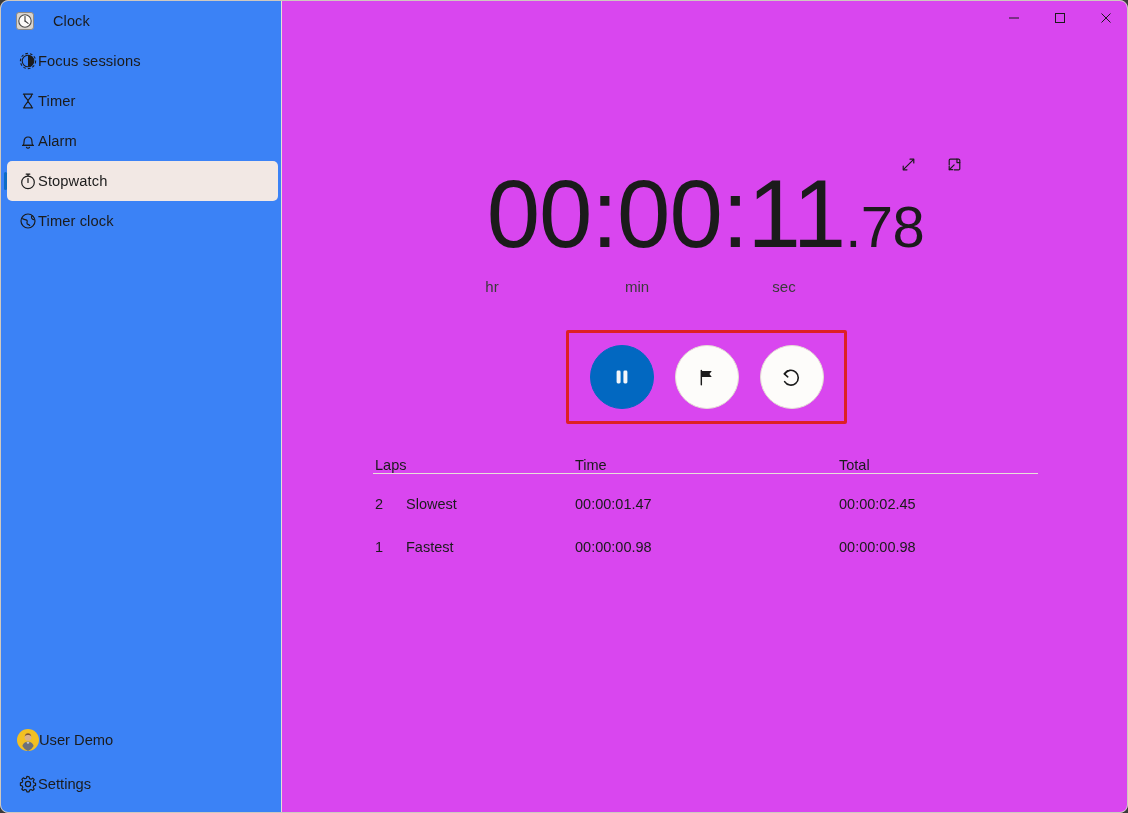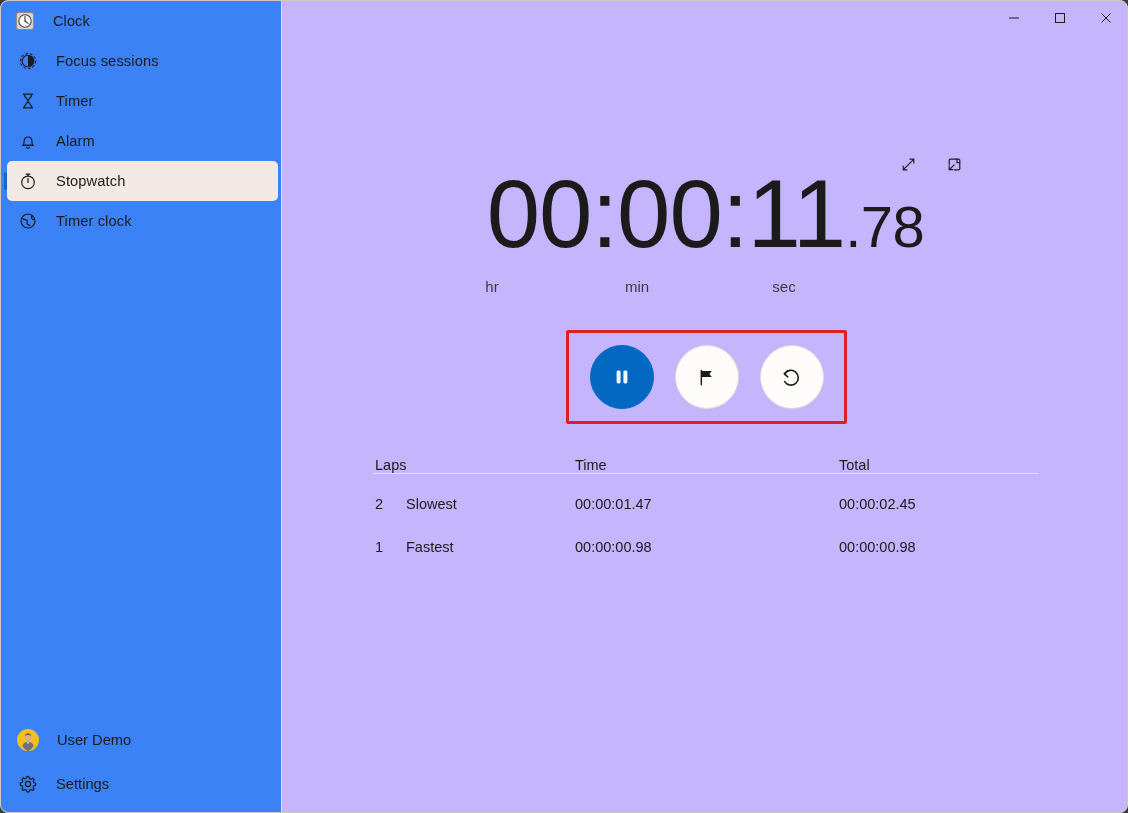--- a/index.html
+++ b/index.html
@@ -73,21 +73,20 @@
     align-items: center;
     cursor: default;
   }
   .nav-item .nav-icon {
     width: 20px; height: 20px;
     margin-left: 11px;
     flex: 0 0 auto;
     display: block;
   }
   .nav-item .nav-label {
-    margin-left: 18px;
     font-size: 14.7px;
     color: #1b1b1b;
     letter-spacing: .1px;
   }
   .nav-item.selected {
     background: #f2e8e4;
   }
   .nav-item.selected .accent {
     position: absolute;
     left: -3px;
@@ -105,21 +104,20 @@
     width: 281px;
   }
   .bottom-item {
     height: 40px;
     margin: 0 4px 4px 6px;
     border-radius: 5px;
     display: flex;
     align-items: center;
   }
   .bottom-item .nav-label {
-    margin-left: 18px;
     font-size: 14.7px;
     color: #1b1b1b;
   }
   .avatar {
     width: 22px; height: 22px;
     margin-left: 10px;
     border-radius: 50%;
     flex: 0 0 auto;
     display: block;
   }
@@ -145,21 +143,21 @@
     justify-content: center;
   }
   .wc-btn svg { display: block; }
 
   
   .main {
     position: absolute;
     left: 281px; top: 0;
     width: 847px;
     height: 813px;
-    background: #c4b5fd;
+    background: #d946ef;
   }
 
   .view-actions {
     position: absolute;
     left: 612px;
     top: 150px;
     display: flex;
     gap: 18px;
   }
   .va-btn {

